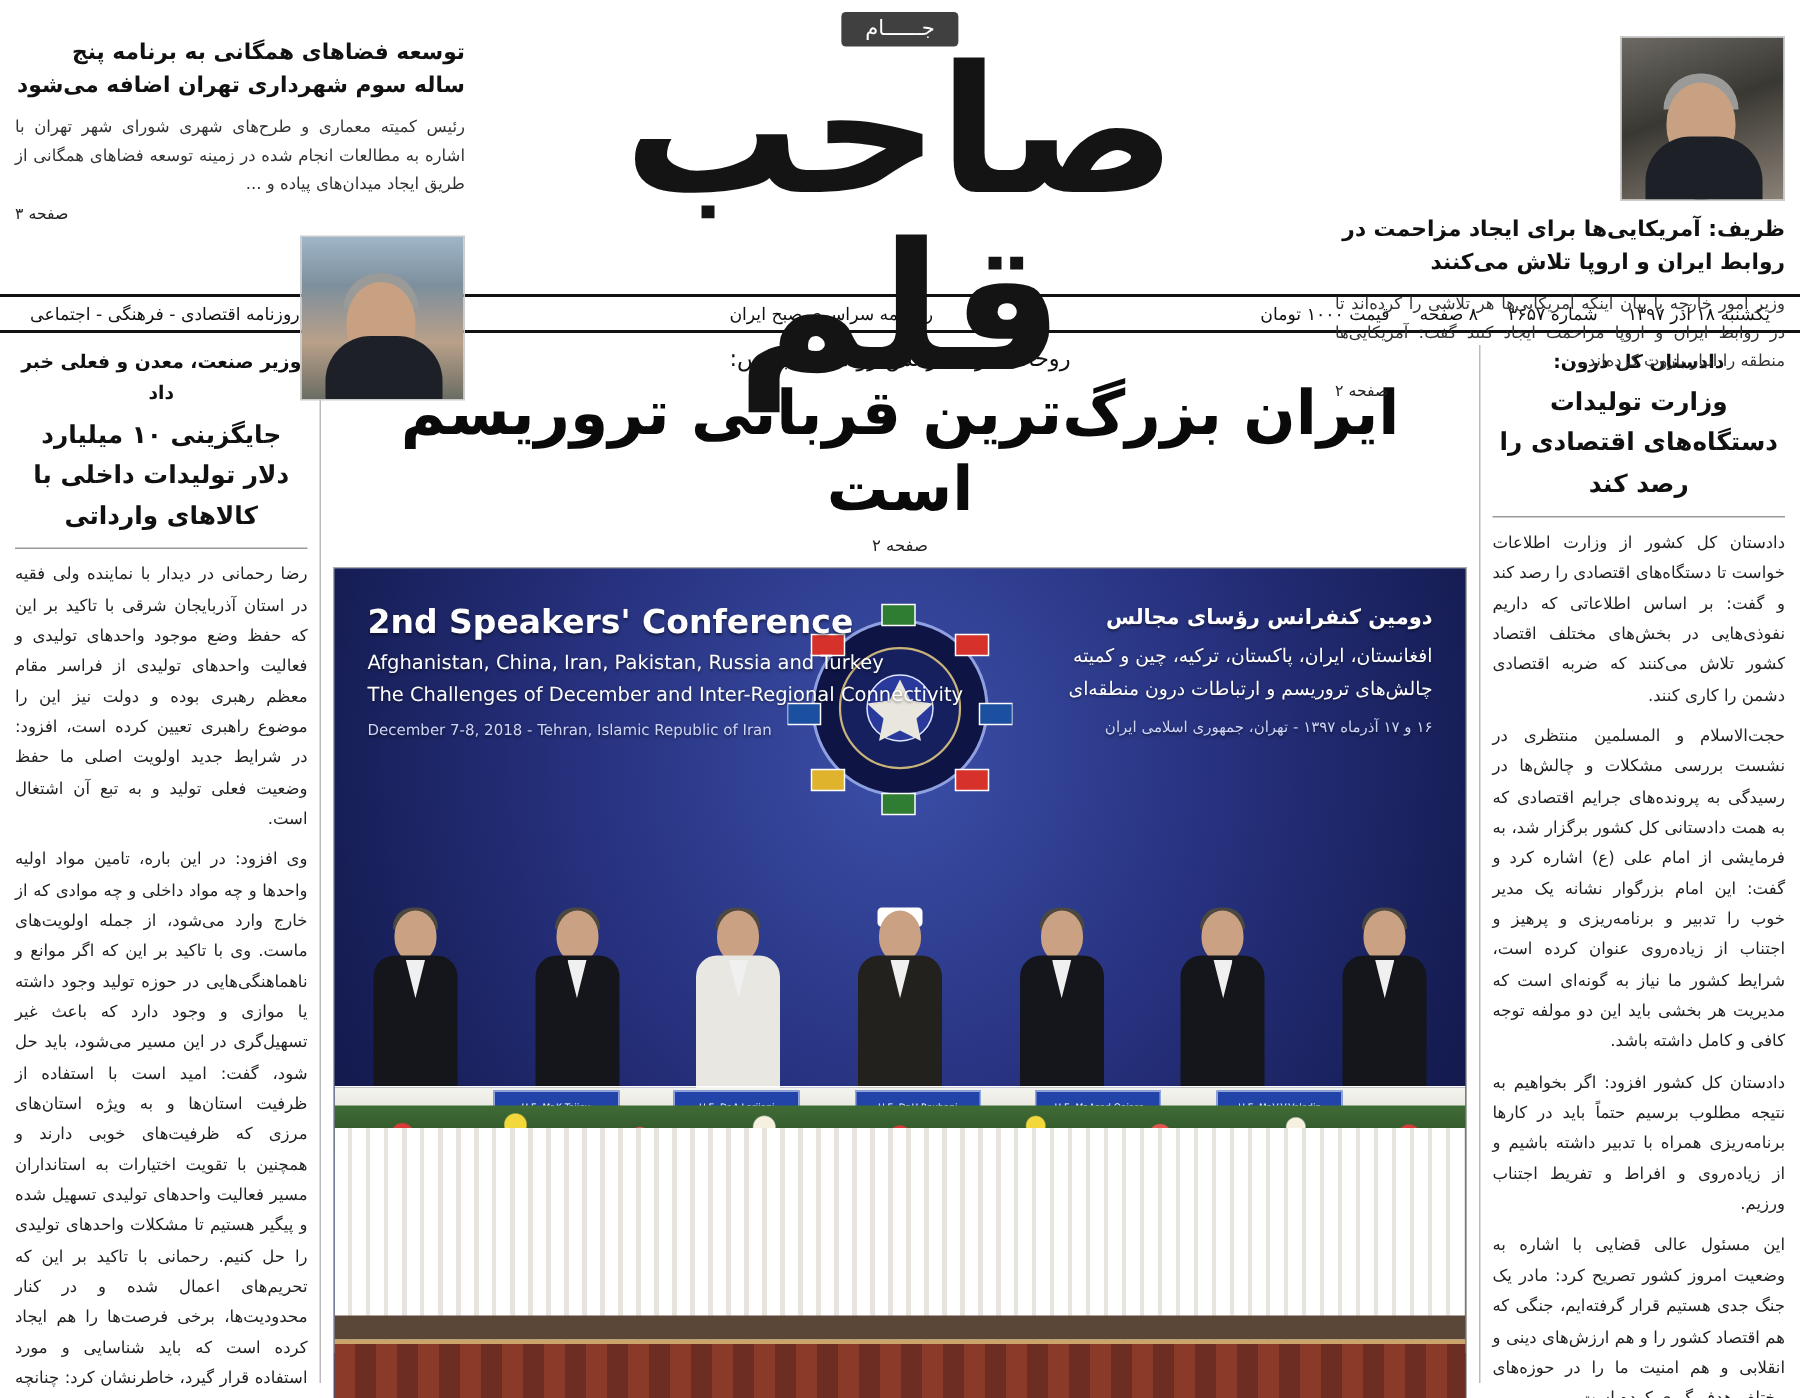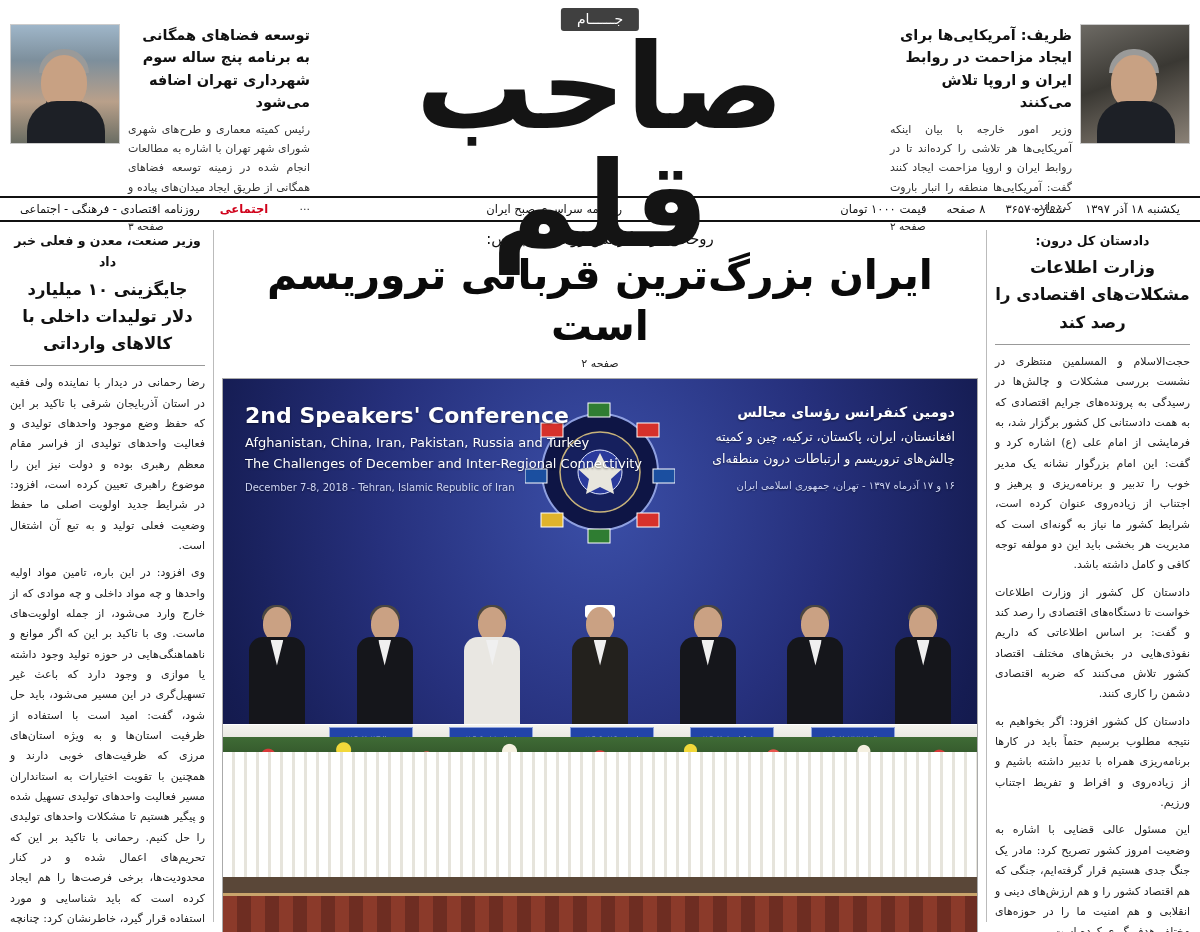--- a/index.html
+++ b/index.html
@@ -23,21 +23,21 @@
     padding: 6px 10px 0 10px;
     display: flex;
     flex-direction: row;
     direction: rtl;
   }
 
   
   .teaser {
     width: 300px;
     display: flex;
-    flex-direction: row;
+    flex-direction: column;
     direction: rtl;
     gap: 8px;
     padding-top: 18px;
   }
   .teaser-photo {
     width: 110px; height: 120px;
     flex: 0 0 110px;
     border: 1px solid #ccc;
     background: linear-gradient(160deg,#6d6a64 0%,#3a3833 45%,#8a8176 100%);
     position: relative;
@@ -425,25 +425,25 @@
     <span class="seg">روزنامه سراسری صبح ایران</span>
     <span class="spacer"></span>
     <span class="seg left-red">اجتماعی</span>
     <span class="seg">روزنامه اقتصادی - فرهنگی - اجتماعی</span>
   </div>
 
   <div class="content">
 
     <div class="col-right">
       <div class="kicker kicker-c">دادستان کل درون:</div>
-      <div class="col-head">وزارت اطلاعات مشکلات‌های اقتصادی را رصد کند</div>
+      <div class="col-head">وزارت تولیدات دستگاه‌های اقتصادی را رصد کند</div>
       <hr class="rule">
       <div class="coltext">
+        <p>دادستان کل کشور از وزارت اطلاعات خواست تا دستگاه‌های اقتصادی را رصد کند و گفت: بر اساس اطلاعاتی که داریم نفوذی‌هایی در بخش‌های مختلف اقتصاد کشور تلاش می‌کنند که ضربه اقتصادی دشمن را کاری کنند.</p>
         <p>حجت‌الاسلام و المسلمین منتظری در نشست بررسی مشکلات و چالش‌ها در رسیدگی به پرونده‌های جرایم اقتصادی که به همت دادستانی کل کشور برگزار شد، به فرمایشی از امام علی (ع) اشاره کرد و گفت: این امام بزرگوار نشانه یک مدیر خوب را تدبیر و برنامه‌ریزی و پرهیز و اجتناب از زیاده‌روی عنوان کرده است، شرایط کشور ما نیاز به گونه‌ای است که مدیریت هر بخشی باید این دو مولفه توجه کافی و کامل داشته باشد.</p>
-        <p>دادستان کل کشور از وزارت اطلاعات خواست تا دستگاه‌های اقتصادی را رصد کند و گفت: بر اساس اطلاعاتی که داریم نفوذی‌هایی در بخش‌های مختلف اقتصاد کشور تلاش می‌کنند که ضربه اقتصادی دشمن را کاری کنند.</p>
         <p>دادستان کل کشور افزود: اگر بخواهیم به نتیجه مطلوب برسیم حتماً باید در کارها برنامه‌ریزی همراه با تدبیر داشته باشیم و از زیاده‌روی و افراط و تفریط اجتناب ورزیم.</p>
         <p>این مسئول عالی قضایی با اشاره به وضعیت امروز کشور تصریح کرد: مادر یک جنگ جدی هستیم قرار گرفته‌ایم، جنگی که هم اقتصاد کشور را و هم ارزش‌های دینی و انقلابی و هم امنیت ما را در حوزه‌های مختلف هدف گیری کرده است.</p>
 
       </div>
     </div>
 
     <div class="col-center">
       <div class="center-kicker">روحانی در کنفرانس رؤسای مجالس:</div>
       <div class="headline">ایران بزرگ‌ترین قربانی تروریسم است</div>
       <div class="pageref">صفحه ۲</div>

